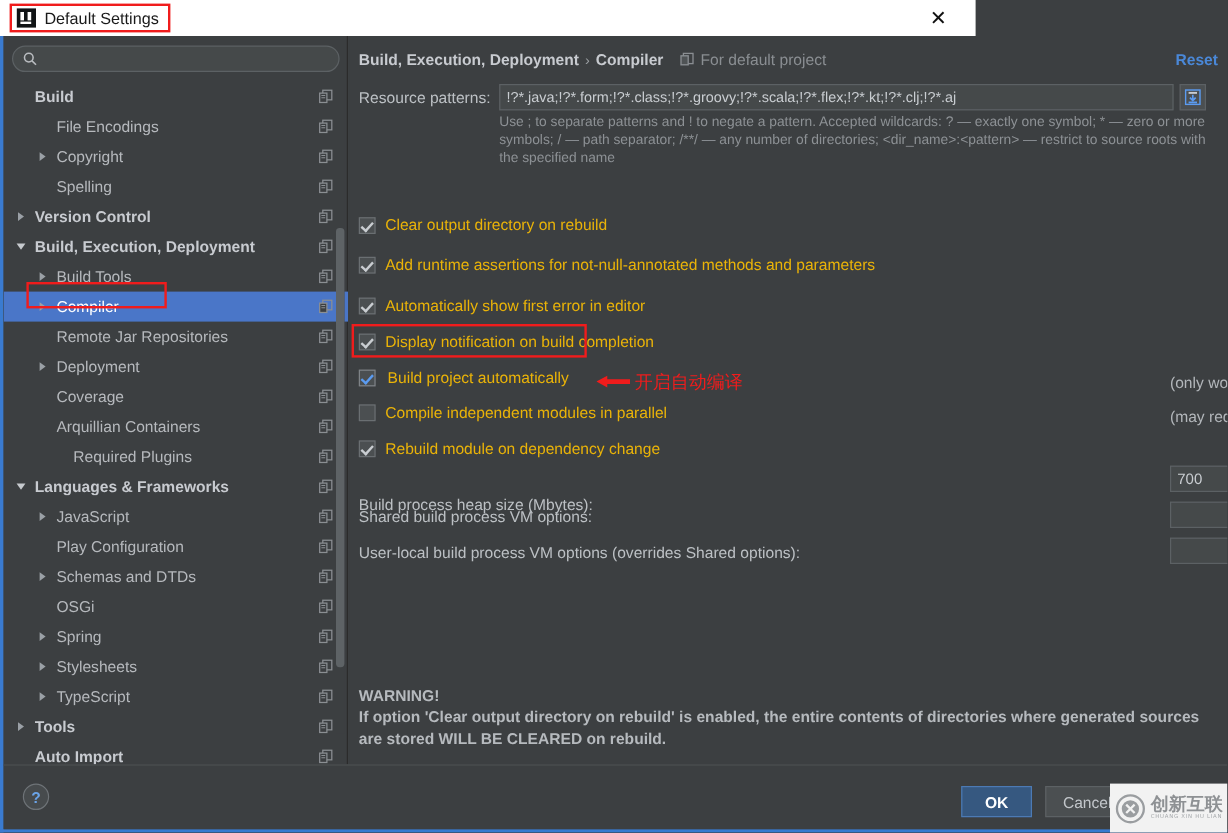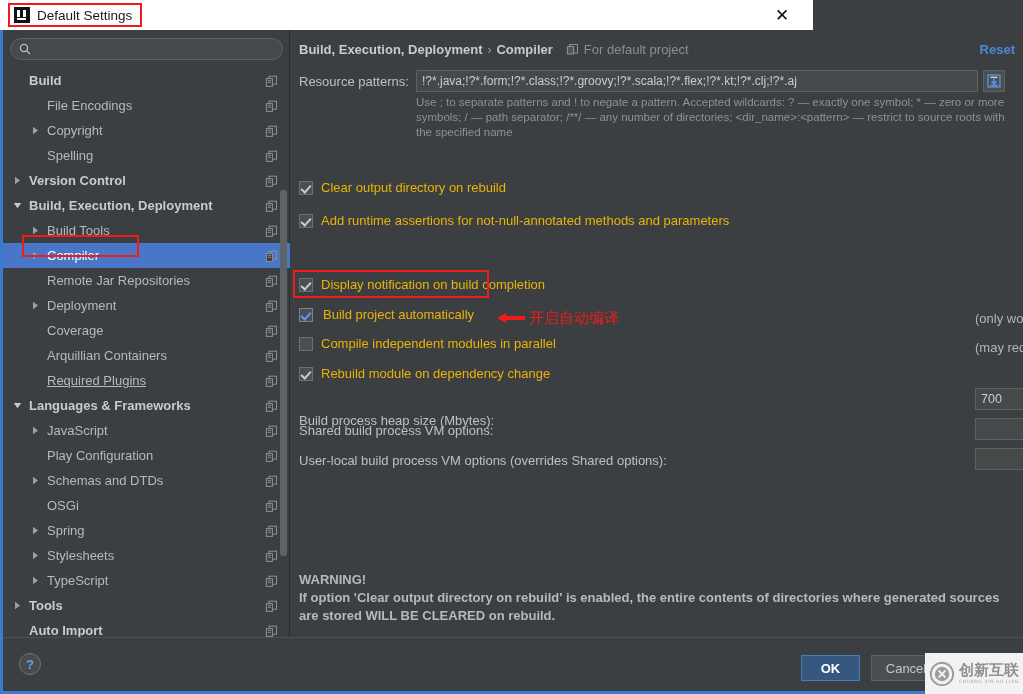--- a/index.html
+++ b/index.html
@@ -505,21 +505,21 @@
           <span class="tree-label" style="margin-left: 5px;">Arquillian Containers</span>
           <span class="copy-icon"><svg viewBox="0 0 13 13" width="13" height="13">
               <rect x="4" y="1.2" width="7.5" height="8" fill="none" stroke="#8b8f93" stroke-width="1.05"></rect>
               <rect x="1.4" y="3.6" width="6" height="7.8" fill="#3c3f41" stroke="#8b8f93" stroke-width="1.05"></rect>
               <line x1="2.8" y1="5.6" x2="6" y2="5.6" stroke="#8b8f93" stroke-width="0.9"></line>
               <line x1="2.8" y1="7.4" x2="6" y2="7.4" stroke="#8b8f93" stroke-width="0.9"></line>
             </svg></span>
         </div>
         <div class="tree-row">
           <span class="tree-arrow" style="margin-left: 26px;"></span>
-          <span class="tree-label" style="margin-left: 5px; text-decoration: underline;">Required Plugins</span>
+          <span class="tree-label" style="margin-left: 19px;">Required Plugins</span>
           <span class="copy-icon"><svg viewBox="0 0 13 13" width="13" height="13">
               <rect x="4" y="1.2" width="7.5" height="8" fill="none" stroke="#8b8f93" stroke-width="1.05"></rect>
               <rect x="1.4" y="3.6" width="6" height="7.8" fill="#3c3f41" stroke="#8b8f93" stroke-width="1.05"></rect>
               <line x1="2.8" y1="5.6" x2="6" y2="5.6" stroke="#8b8f93" stroke-width="0.9"></line>
               <line x1="2.8" y1="7.4" x2="6" y2="7.4" stroke="#8b8f93" stroke-width="0.9"></line>
             </svg></span>
         </div>
         <div class="tree-row bold">
           <span class="tree-arrow" style="margin-left: 8px;">
             <svg width="9" height="9" viewBox="0 0 9 9">
@@ -691,20 +691,24 @@
       <div>WARNING!</div>
       <div>If option 'Clear output directory on rebuild' is enabled, the entire contents of directories where generated sources are stored WILL BE CLEARED on rebuild.</div>
     </div>
   <div class="cb-row" style="top: 150px;">
         <span class="cbx checked"></span>
         <span class="cb-label">Clear output directory on rebuild</span>
       </div>
       <div class="cb-row" style="top: 183px;">
         <span class="cbx checked"></span>
         <span class="cb-label">Add runtime assertions for not-null-annotated methods and parameters</span>
+      </div>
+      <div class="cb-row" style="top: 217px;">
+        <span class="cbx checked"></span>
+        <span class="cb-label">Automatically show first error in editor</span>
       </div>
       <div class="cb-row" style="top: 247px;">
         <span class="cbx checked"></span>
         <span class="cb-label">Display notification on build completion</span>
       </div>
       <div class="cb-row" style="top: 277px; gap: 10px;">
         <span class="cbx checked blue"></span>
         <span class="cb-label">Build project automatically</span>
       </div>
       <div class="cb-row" style="top: 306px;">

